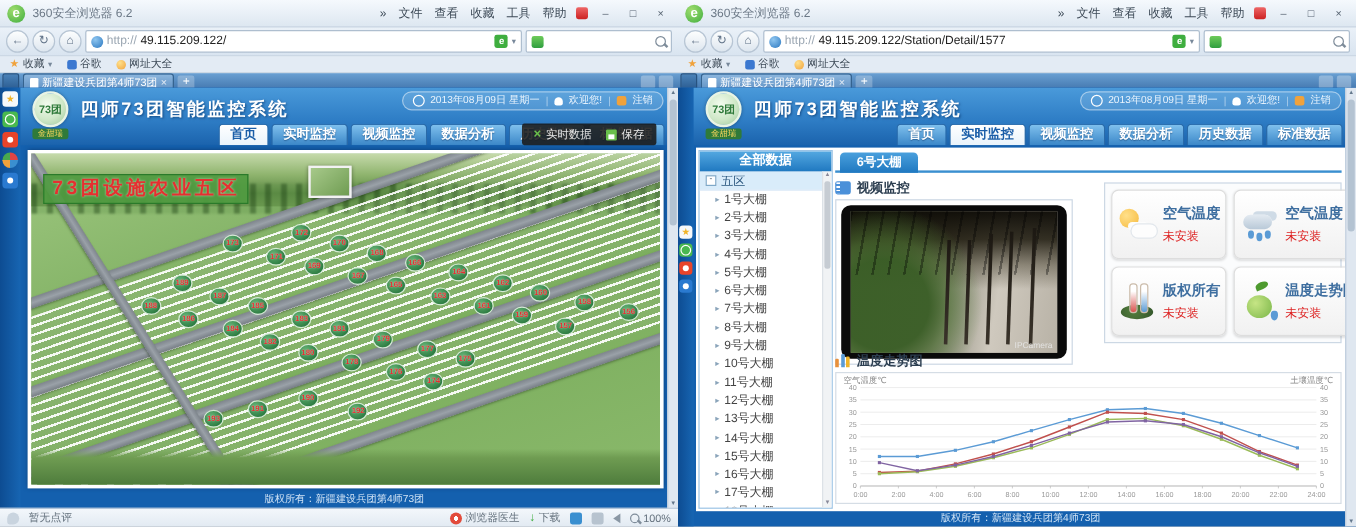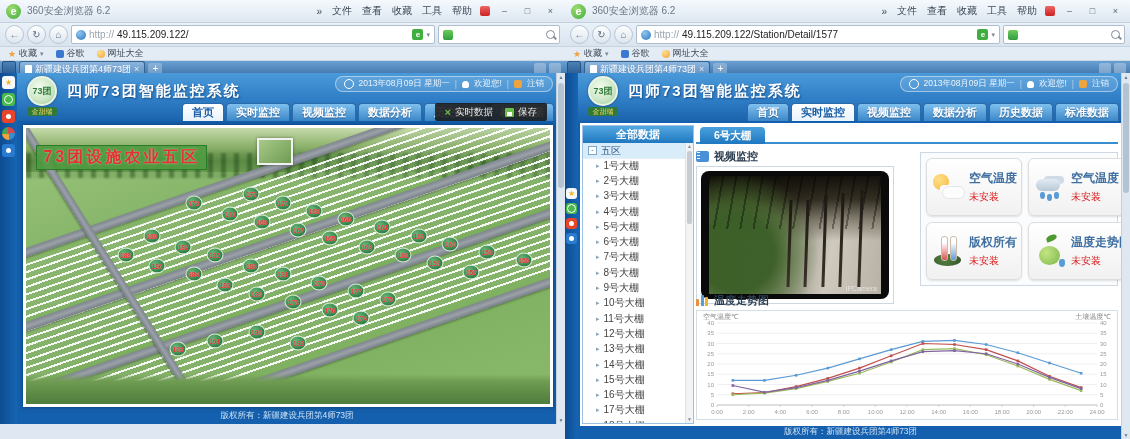--- a/index.html
+++ b/index.html
@@ -345,20 +345,40 @@
       </div>
       <div class="pfooter">版权所有：新疆建设兵团第4师73团</div>
       <div class="pscroll">
         <span class="arr">▲</span>
         <span class="thumb"></span>
         <span class="spacer"></span>
         <span class="arr">▼</span>
       </div>
     </div>
 
+    <div class="statusbar">
+      <span class="sbico sbbubble"></span>
+      <span>暂无点评</span>
+      <span class="spacer"></span>
+      <span class="sbgroup">
+          <span class="sbico sbdoctor"></span>
+          <span>浏览器医生</span>
+        </span>
+      <span class="sbgroup">
+          <span class="sbdl">↓</span>
+          <span>下载</span>
+        </span>
+      <span class="sbico sbblue"></span>
+      <span class="sbico sbgray"></span>
+      <span class="sbspk"></span>
+      <span class="sbgroup">
+          <span class="sbmag"></span>
+          <span>100%</span>
+        </span>
+    </div>
   </div>
 
   <div class="bwin" id="win-right">
     <div class="titlebar">
       <span class="logo360" style="text-indent: 0px;">e</span>
       <span class="wintitle">360安全浏览器 6.2</span>
       <span class="spacer"></span>
       <span class="menuitem">»</span>
       <span class="menuitem">文件</span>
       <span class="menuitem">查看</span>

